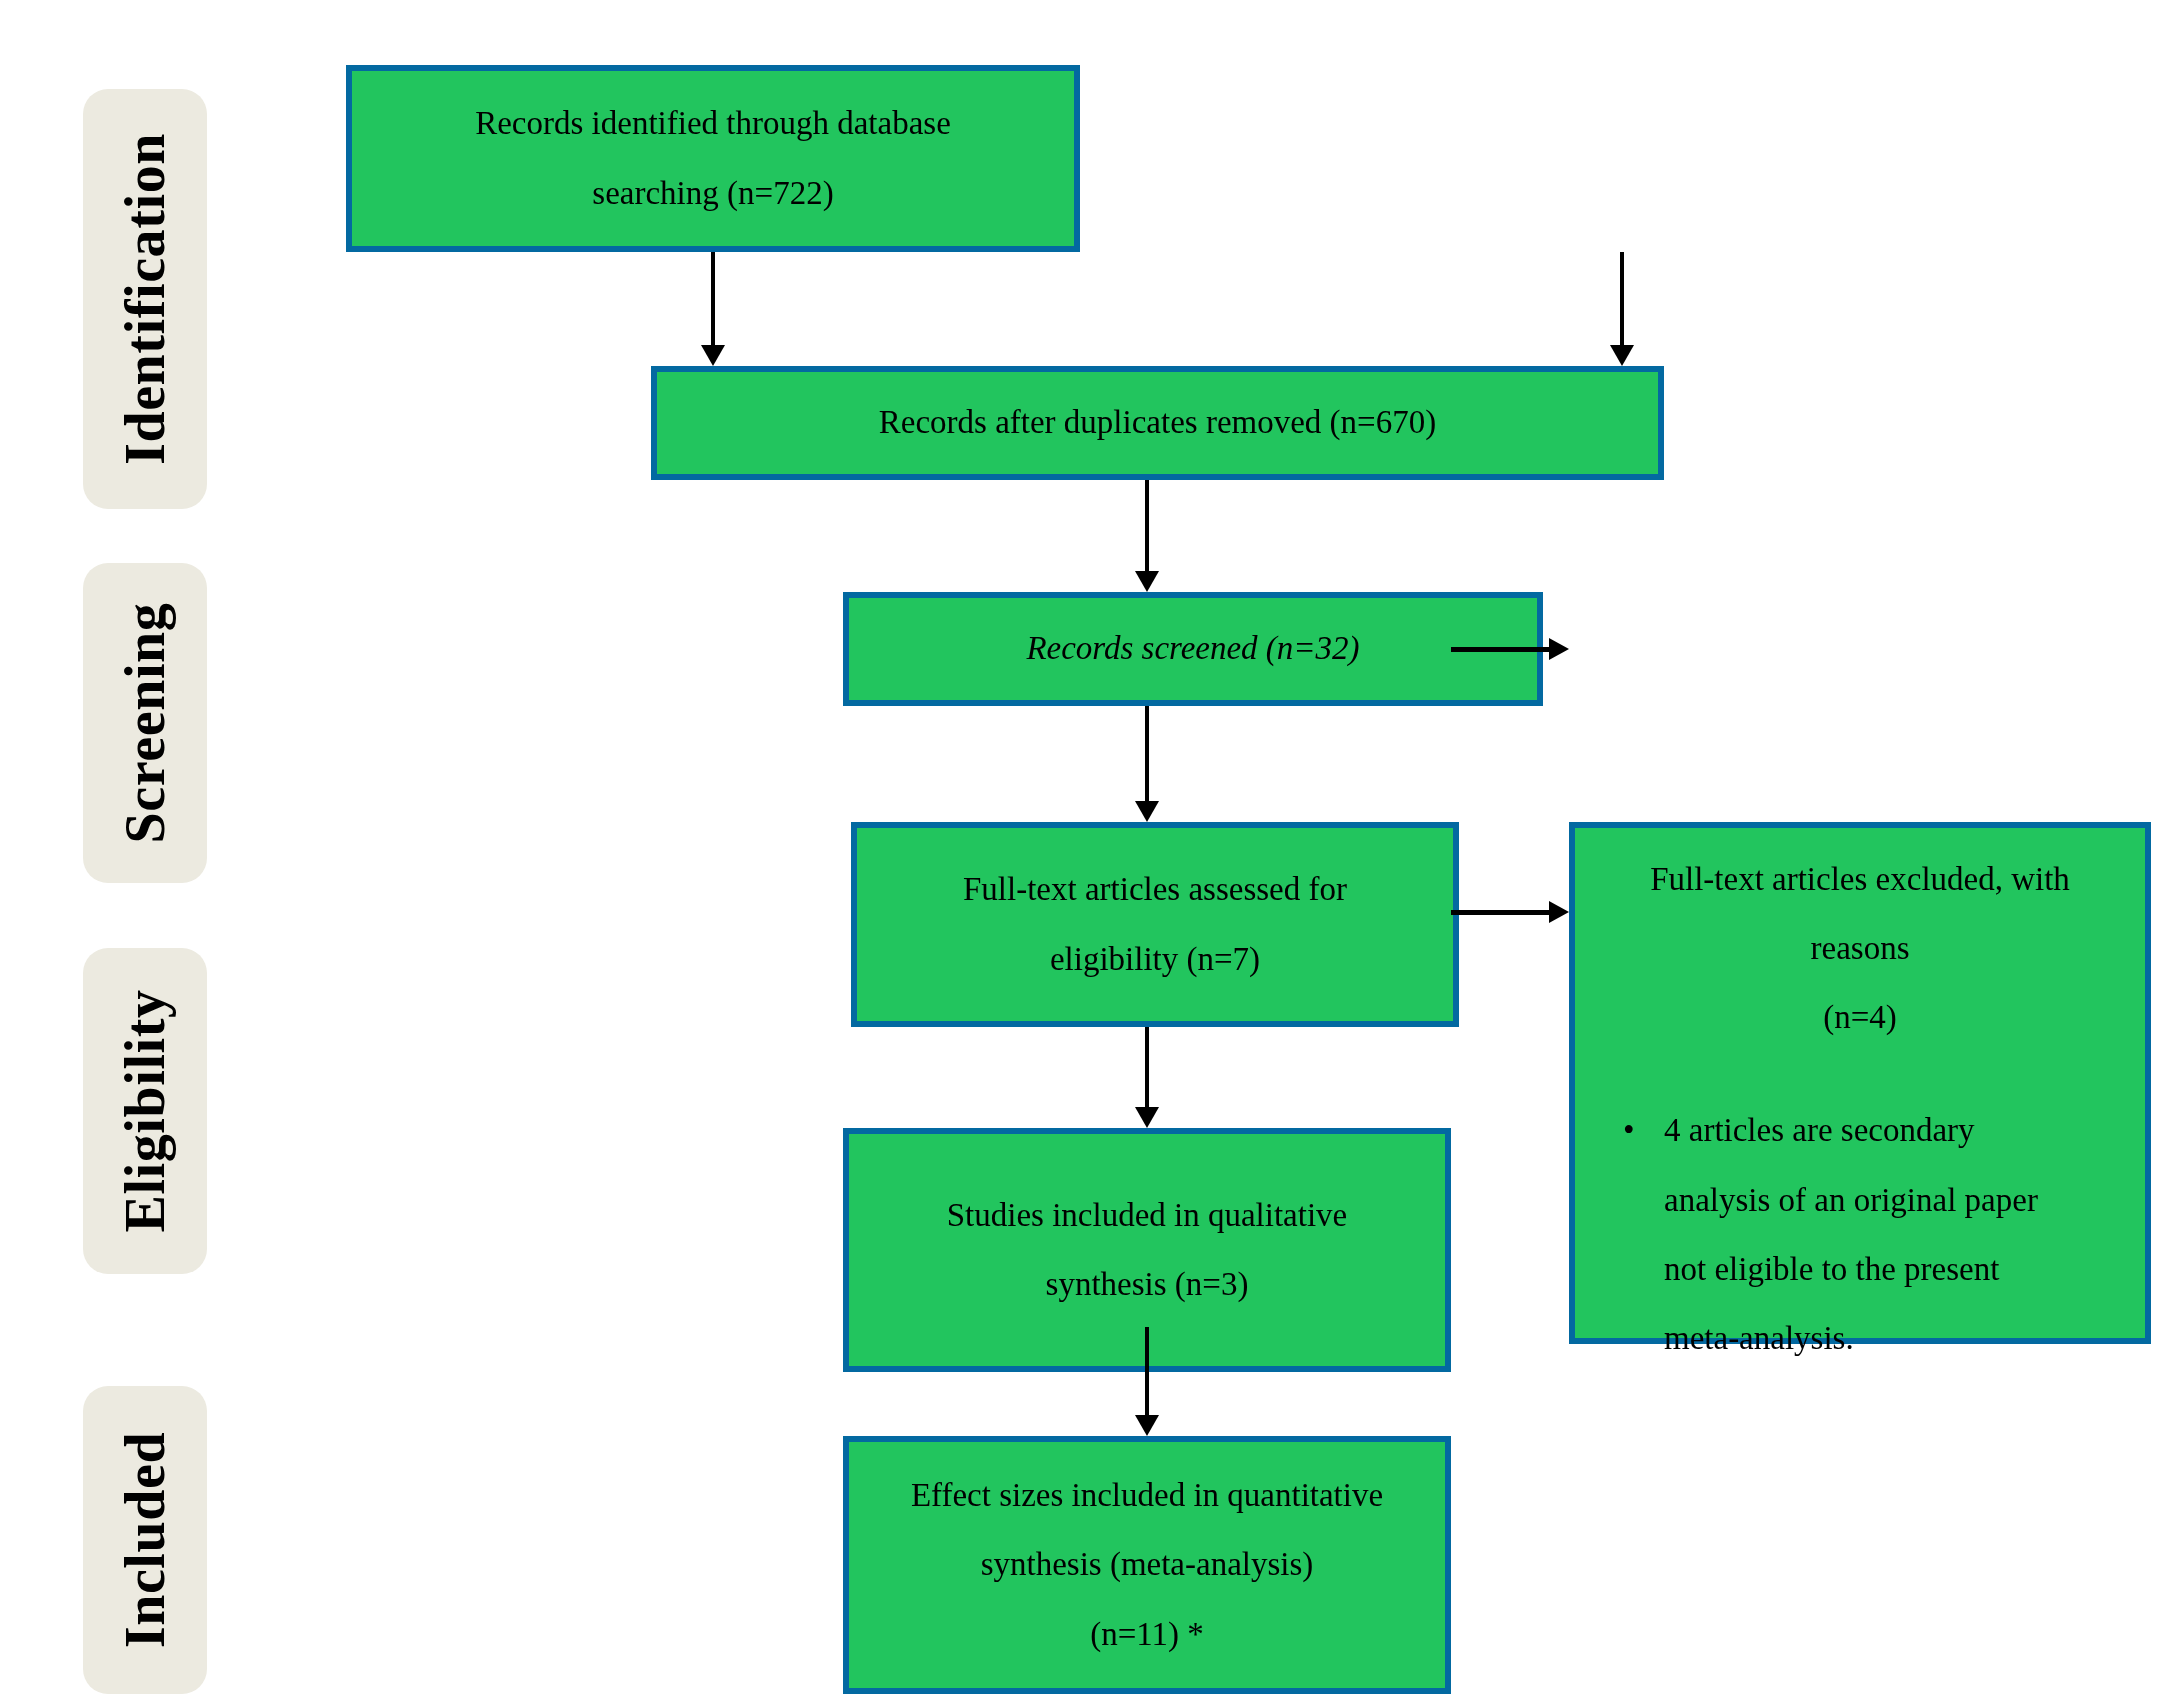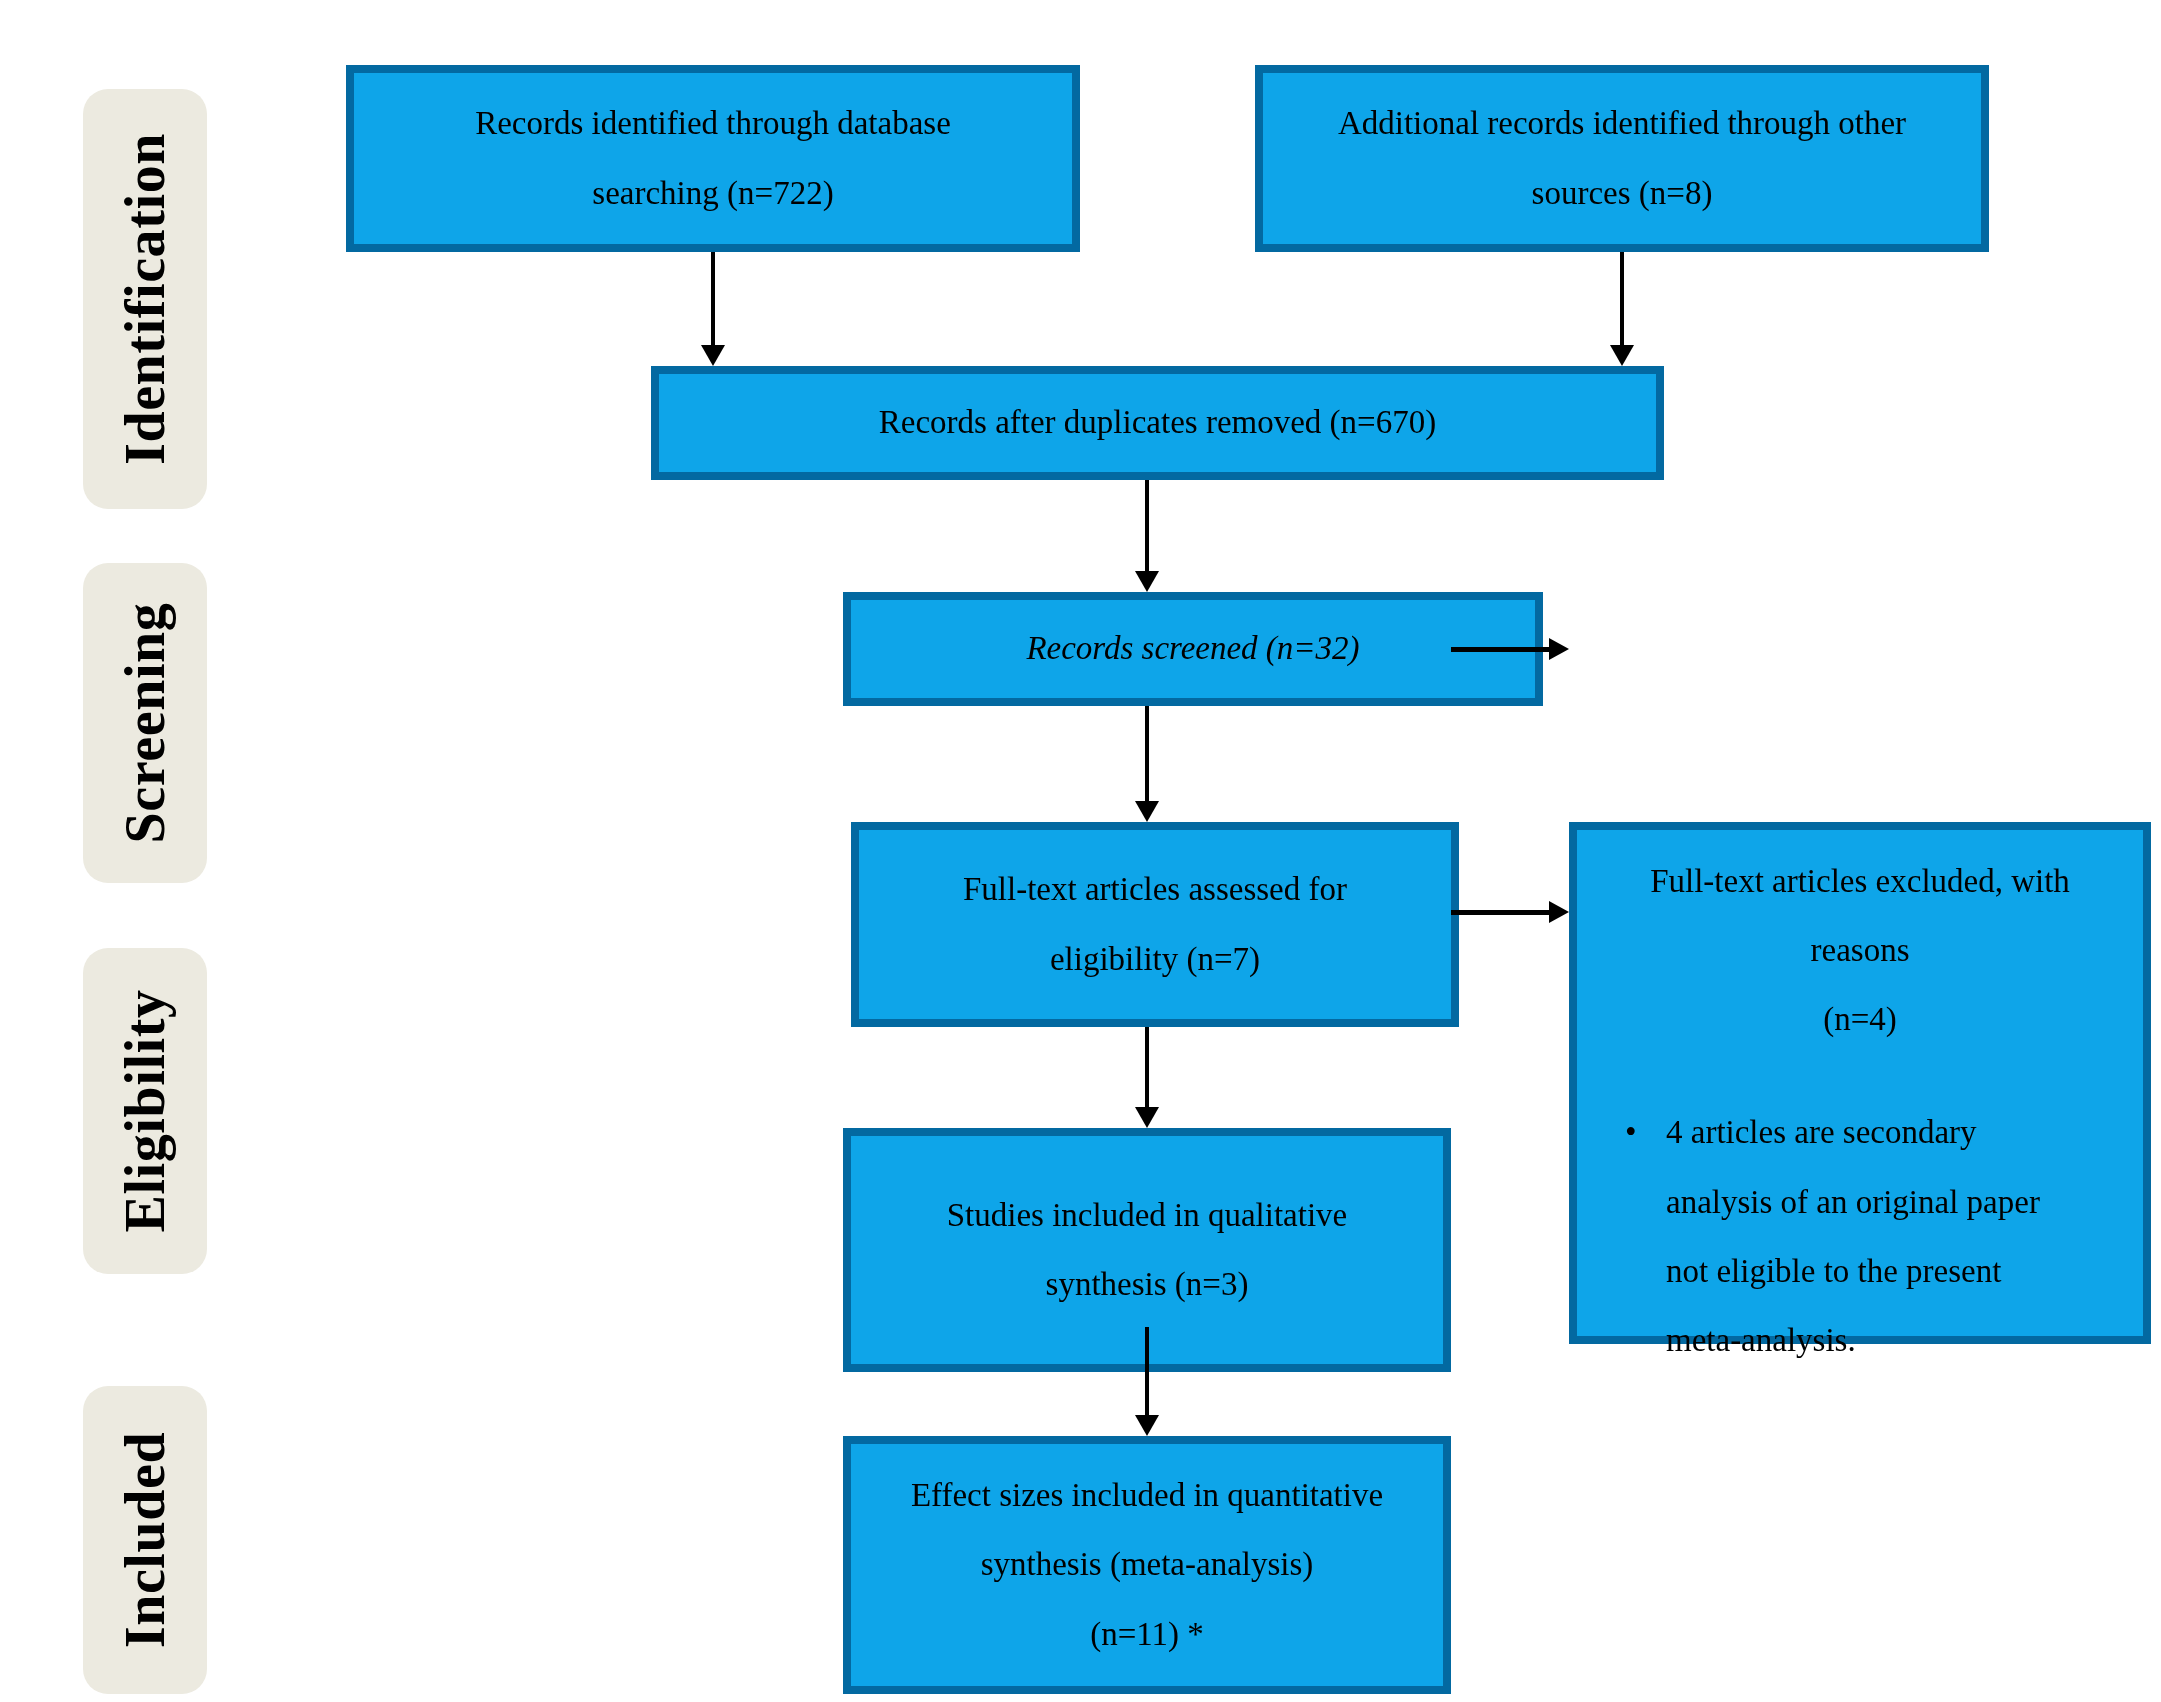--- a/index.html
+++ b/index.html
@@ -33,22 +33,22 @@
     white-space: nowrap;
     font-weight: bold;
     font-size: 56px;
     line-height: 1;
     letter-spacing: 0.6px;
   }
 
   
   .fbox {
     position: absolute;
-    background: #0ea5e9;
-    border: 8px solid #0369a1;
+    background: #22c55e;
+    border: 6px solid #0369a1;
     box-sizing: border-box;
     display: flex;
     align-items: center;
     justify-content: center;
     text-align: center;
     font-size: 33px;
     line-height: 2.1;
     white-space: pre-line;
     padding: 0 7px;
   }
@@ -115,24 +115,20 @@
   </div>
   <div class="stage" style="top:1386px; height:308px;">
     <span>Included</span>
   </div>
 
   <div class="fbox" style="left:346px; top:65px; width:734px; height:187px;">
     <span>Records identified through database
 searching (n=722)</span>
   </div>
 
-  <div class="fbox" style="left:1255px; top:65px; width:734px; height:187px;">
-    <span>Additional records identified through other
-sources (n=8)</span>
-  </div>
 
   <div class="fbox" style="left:651px; top:366px; width:1013px; height:114px;">
     <span>Records after duplicates removed (n=670)</span>
   </div>
 
   <div class="fbox" style="left:843px; top:592px; width:700px; height:114px;font-style:italic;">
     <span>Records screened (n=32)</span>
   </div>
 
 

